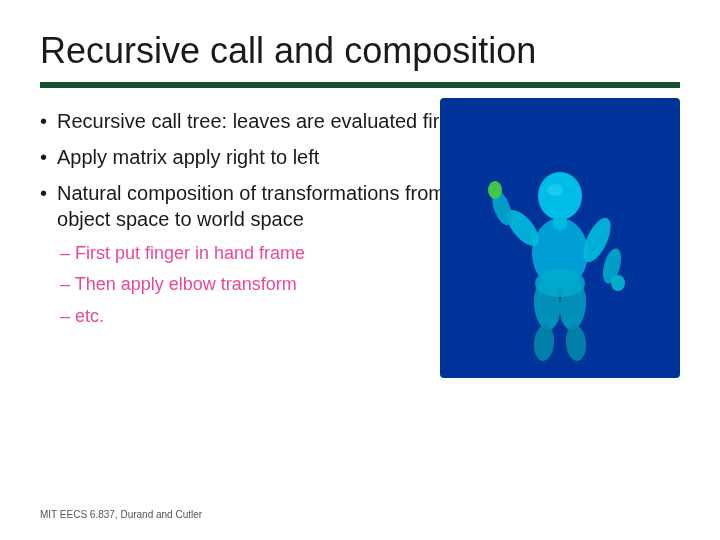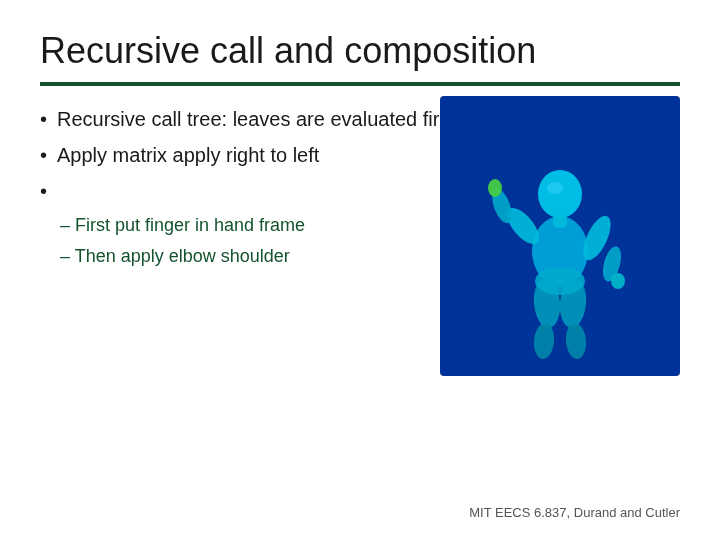--- a/index.html
+++ b/index.html
@@ -19,21 +19,21 @@
       position: relative;
       display: flex;
       flex-direction: column;
     }
 
     .title {
       font-size: 36px;
       font-weight: normal;
       color: #1a1a1a;
       padding-bottom: 10px;
-      border-bottom: 4px solid #14532d;
+      border-bottom: 6px solid #14532d;
       margin-bottom: 20px;
       font-family: Arial, Helvetica, sans-serif;
     }
 
     .content-area {
       display: flex;
       flex: 1;
       position: relative;
     }
 
@@ -67,21 +67,21 @@
     }
 
     .sub-list {
       list-style: none;
       margin-top: 8px;
       margin-left: 20px;
     }
 
     .sub-list li {
       font-size: 18px;
-      color: #14532d;
+      color: #ec4899;
       margin-bottom: 8px;
       font-family: Arial, Helvetica, sans-serif;
       line-height: 1.3;
     }
 
     .image-container {
       width: 240px;
       height: 280px;
       position: absolute;
       right: 0;
@@ -94,22 +94,22 @@
       justify-content: center;
     }
 
     
     .robot-figure {
       width: 200px;
       height: 260px;
     }
 
     .footer {
-      text-align: right;
-      font-size: 13px;
+      text-align: left;
+      font-size: 10px;
       color: #555555;
       font-family: Arial, Helvetica, sans-serif;
       margin-top: 10px;
       padding-top: 5px;
     }
 
     .wide-text {
       max-width: 440px;
     }
   </style>
@@ -126,26 +126,28 @@
         <li>
           <span class="bullet">•</span>
           <span class="bullet-text">Recursive call tree: leaves are evaluated first</span>
         </li>
         <li>
           <span class="bullet">•</span>
           <span class="bullet-text">Apply matrix apply right to left</span>
         </li>
         <li>
           <span class="bullet">•</span>
+          <span class="bullet-text wide-text">Natural composition of transformations from object space to world space</span>
         </li>
       </ul>
 
       <ul class="sub-list">
         <li>– First put finger in hand frame</li>
-        <li>– Then apply elbow shoulder</li>
+        <li>– Then apply elbow transform</li>
+        <li>– etc.</li>
       </ul>
     </div>
 
     <div class="image-container">
 
       <svg class="robot-figure" viewBox="0 0 200 260" xmlns="http://www.w3.org/2000/svg">
 
         <rect width="200" height="260" fill="#003399"></rect>
 
         <ellipse cx="100" cy="145" rx="28" ry="35" fill="#00aadd" opacity="0.9"></ellipse>

